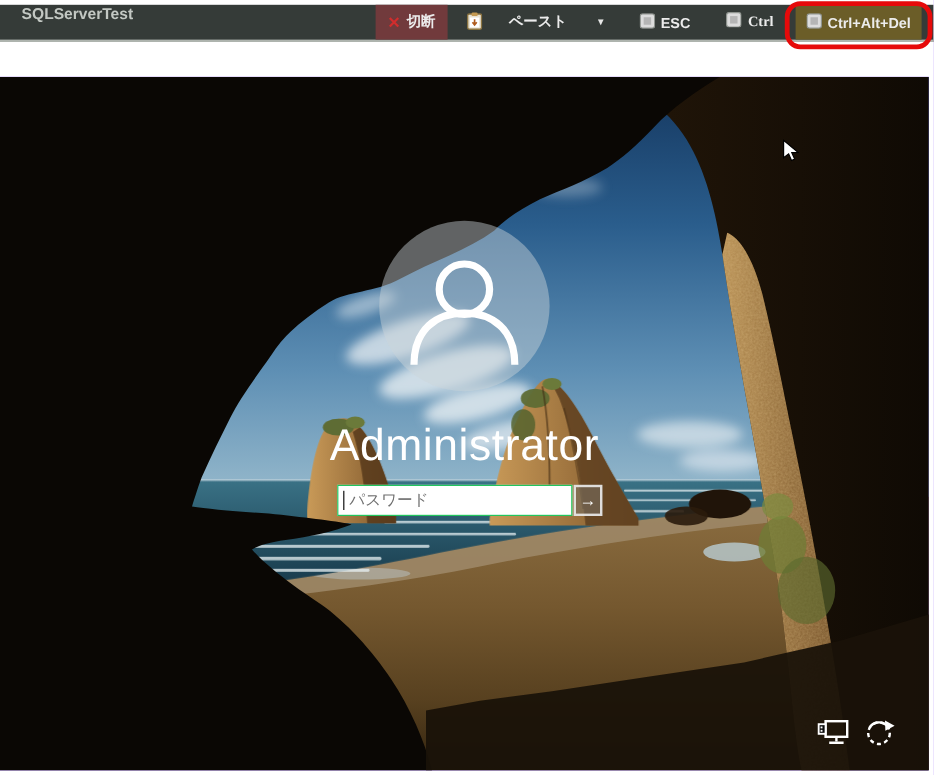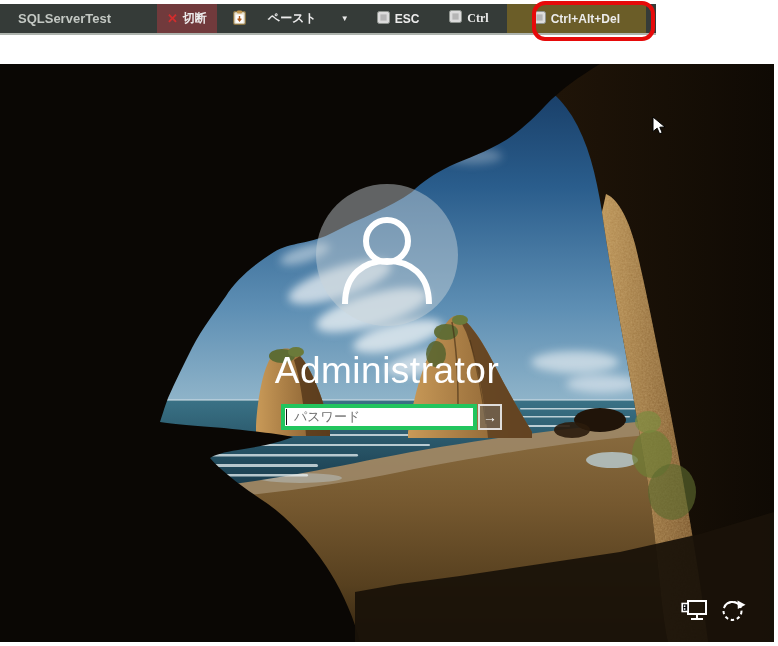--- a/index.html
+++ b/index.html
@@ -1,48 +1,48 @@
 <!DOCTYPE html>
 <html><head>
 <meta charset="utf-8">
 <style>
   html,body{margin:0;padding:0;background:#fff;}
   body{width:778px;height:646px;position:relative;font-family:"Liberation Sans",sans-serif;overflow:hidden;}
 
   
-  .toolbar{position:absolute;left:0;top:4px;width:656px;height:31px;background:#353b38;
-    border-bottom:2px solid #aeb4ae;box-sizing:border-box;display:flex;align-items:center;
+  .toolbar{position:absolute;left:0;top:4px;width:778px;height:31px;background:#353b38;
+    border-bottom:2px solid #aeb4ae;box-sizing:border-box;display:flex;align-items:flex-start;
     padding-right:10px;}
   .tb-title{color:#c3c8c3;font-size:13px;font-weight:bold;margin-left:18px;white-space:nowrap;}
   .tb-btn{display:flex;align-items:center;gap:5px;height:100%;border:none;background:transparent;
     color:#ececec;font-size:12px;font-weight:bold;padding:0 10px;cursor:pointer;white-space:nowrap;
     font-family:"Liberation Sans",sans-serif;}
   .tb-btn.disconnect{background:#713a3c;margin-left:auto;}
   .tb-btn.paste{margin-left:6px;gap:22px;}
   .tb-btn.esc{margin-left:8px;}
   .tb-btn.ctrlb{margin-left:10px;font-family:Liberation Serif, serif;}
   .tb-btn.keyin{margin-left:10px;}
-  .tb-btn.cad{background:#6b5d28;margin-left:8px;padding:0 26px;}
+  .tb-btn.cad{background:#6b5d28;margin-left:8px;padding:0 9px;}
   .x-glyph{color:#d22d2d;font-size:13px;font-weight:bold;line-height:1;}
   .caret-down{font-size:8px;color:#e8e8e8;margin-left:2px;}
   .keycap{display:inline-block;}
   .annotation-ring{position:absolute;top:-3px;right:1px;width:115px;height:32px;
     border:4px solid #e60a0a;border-radius:13px;z-index:9;pointer-events:none;}
 
   
   .console{position:absolute;left:0;top:64px;width:774px;height:578px;background:#8b5cf6;overflow:hidden;}
   .wallpaper{position:absolute;left:0;top:0;width:774px;height:578px;display:block;}
 
   .avatar{position:absolute;left:316px;top:120px;width:142px;height:142px;border-radius:50%;
     background:rgba(205,212,218,0.45);}
   .avatar svg{position:absolute;left:0;top:0;}
   .username{position:absolute;left:0;top:286px;width:100%;text-align:center;color:#fff;
     font-size:37px;font-weight:200;letter-spacing:0.5px;}
   .pwd-row{position:absolute;left:281px;top:340px;width:221px;height:26px;display:flex;}
-  .pwd-input{flex:1;height:26px;box-sizing:border-box;border:4px solid #22c55e;background:#fff;
+  .pwd-input{flex:1;height:26px;box-sizing:border-box;border:1px solid #22c55e;background:#fff;
     padding:0 16px 0 9px;font-size:13px;color:#222;font-family:Liberation Serif, serif;outline:none;}
   .pwd-input::placeholder{color:#6f6f6f;opacity:1;}
   .pwd-caret{position:absolute;left:5px;top:5px;width:1px;height:16px;background:#111;}
   .pwd-submit{width:24px;margin-left:1px;box-sizing:border-box;cursor:pointer;
     background:rgba(116,108,96,0.62);border:2px solid rgba(236,236,236,0.9);color:#fff;
     font-size:14px;line-height:1;display:flex;align-items:center;justify-content:center;padding:0;}
   .corner-icons{position:absolute;right:28px;bottom:16px;display:flex;gap:11px;align-items:flex-end;}
   .corner-icons .icon-btn{background:transparent;border:none;padding:0;cursor:pointer;display:block;}
   .mouse-cursor{position:absolute;left:652px;top:52px;}
 </style>

